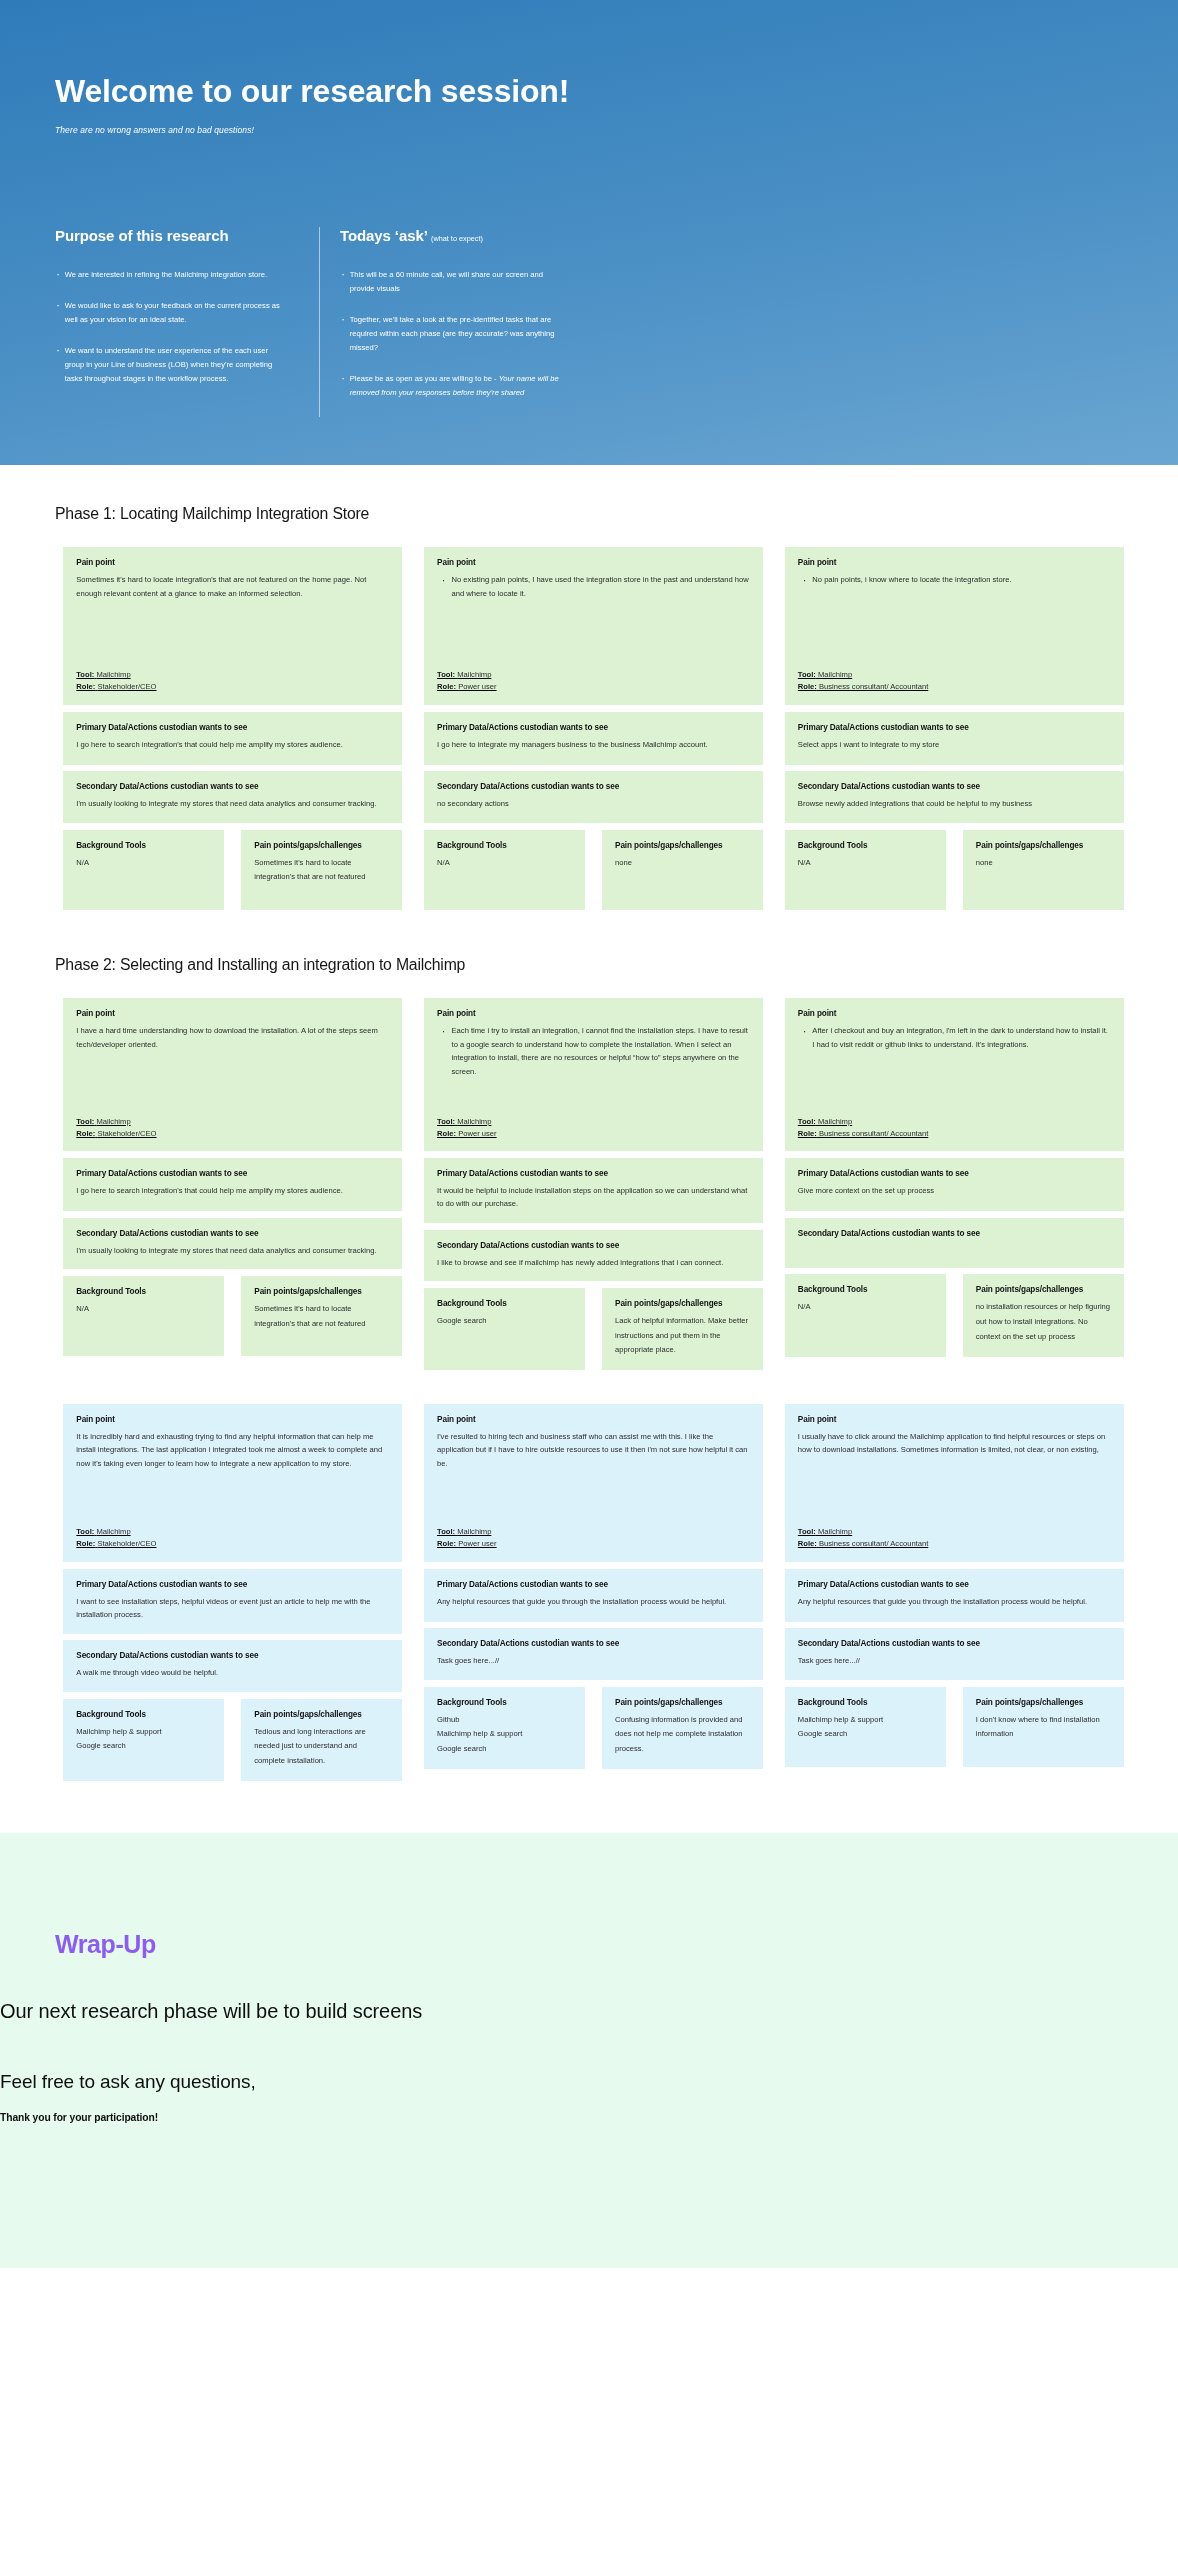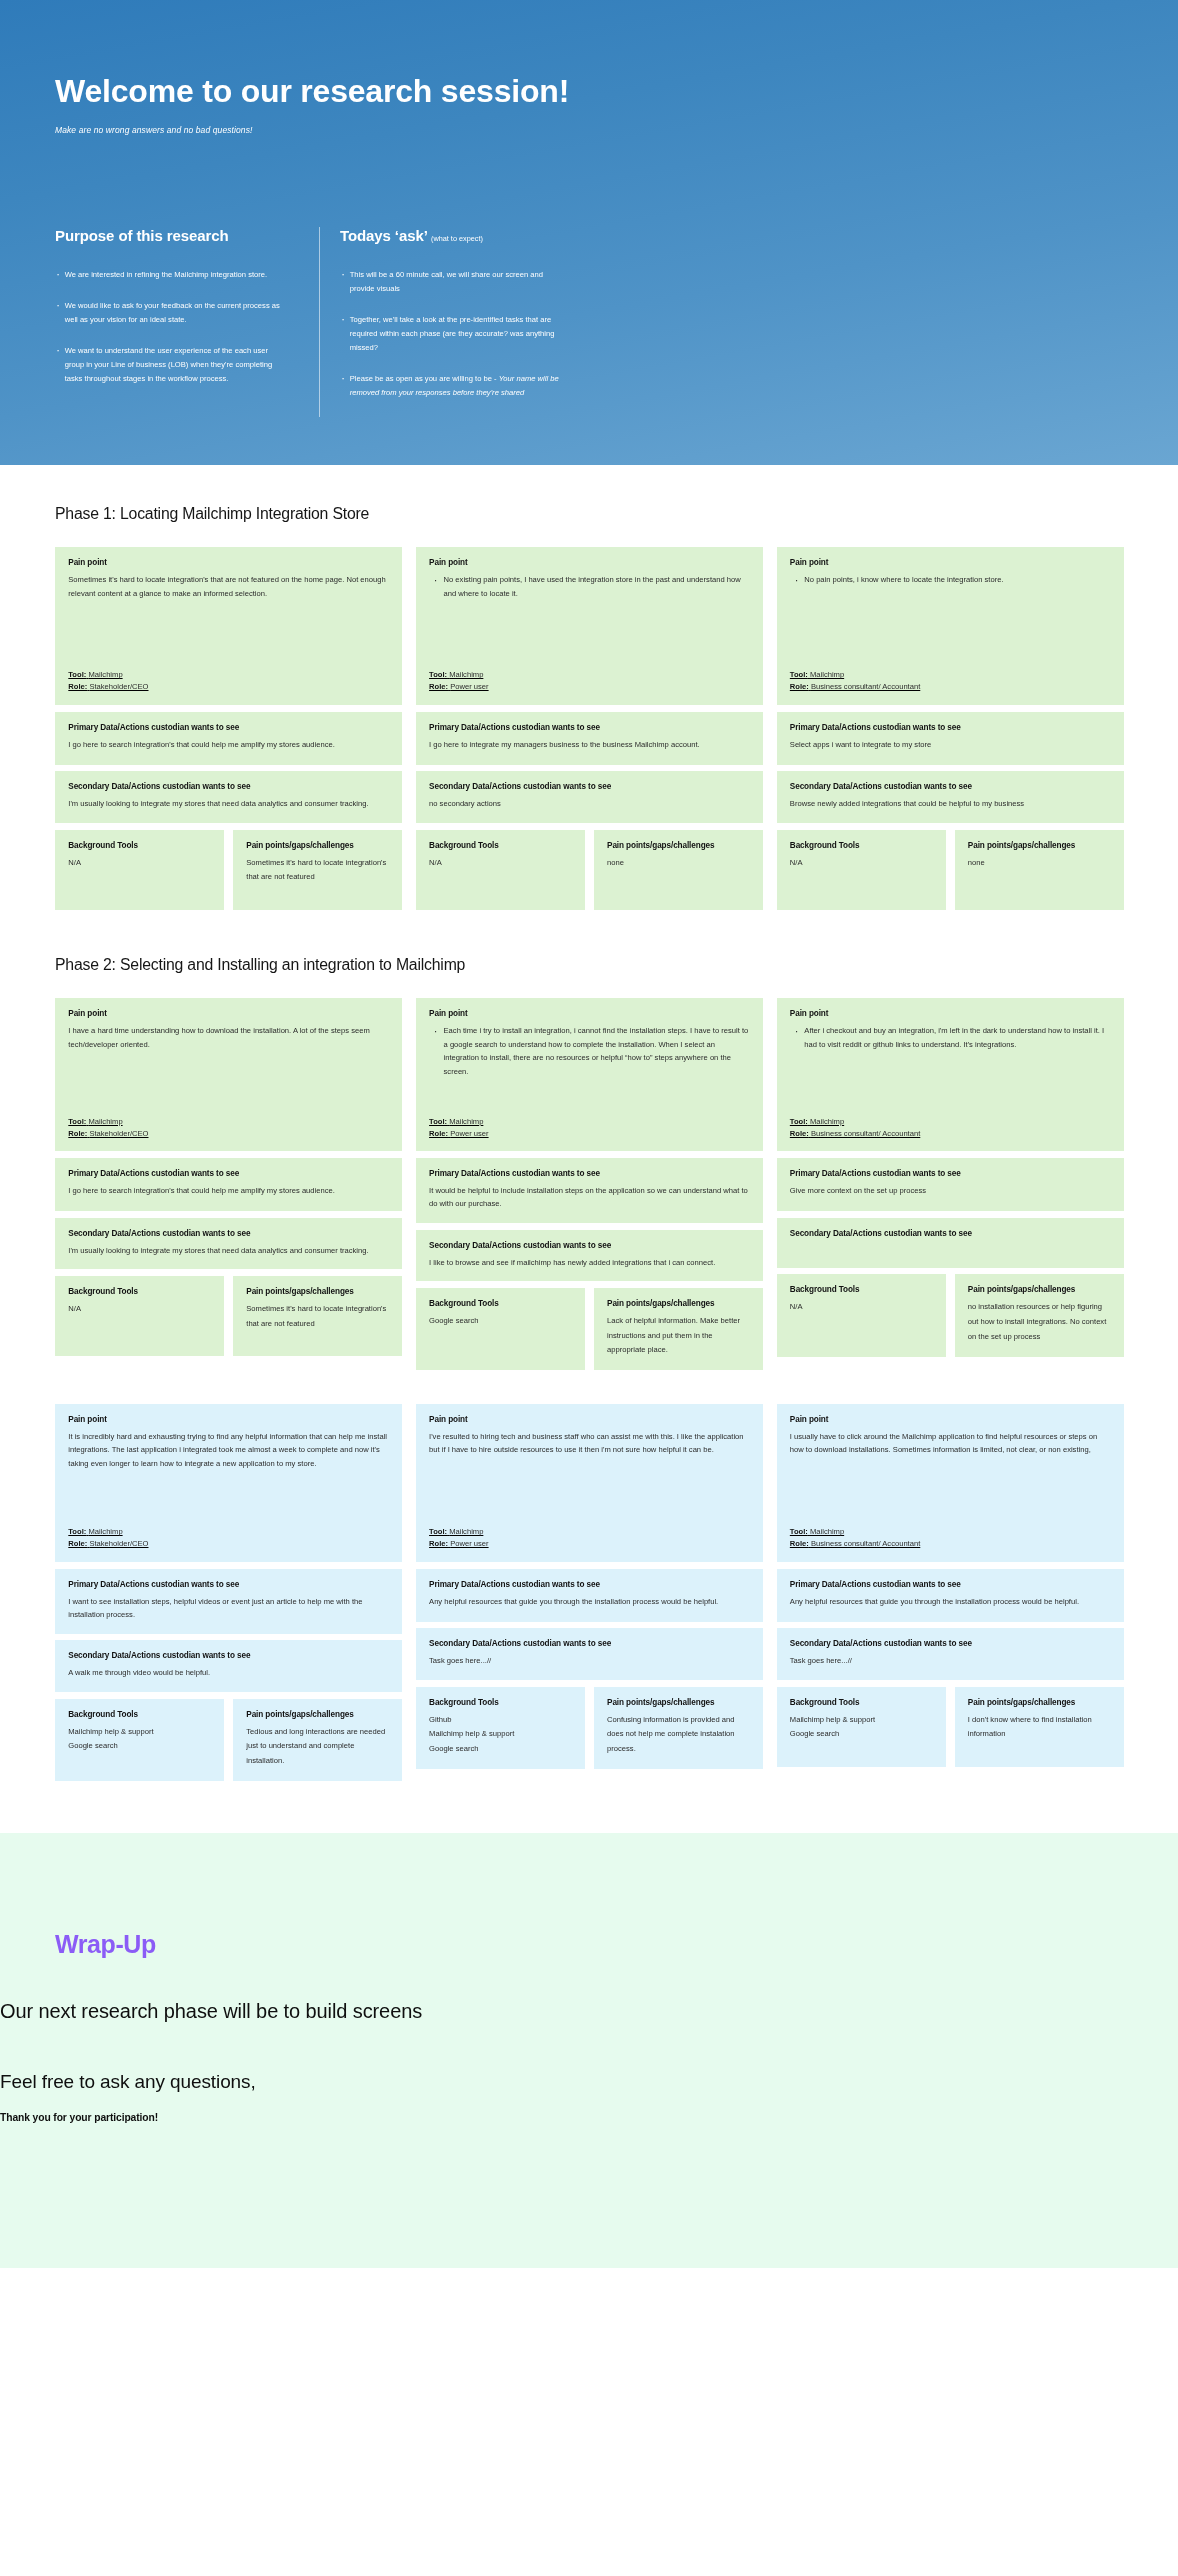--- a/index.html
+++ b/index.html
@@ -91,20 +91,21 @@
   .grid3 {
     display: grid;
     grid-template-columns: repeat(3, 1fr);
     column-gap: 13.3px;
   }
   .col { display: flex; flex-direction: column; }
 
   .card {
     padding: 11px 13.3px 12px 13.3px;
     margin-bottom: 6.7px;
+    margin-left: 8px;
   }
   .card.green { background: #dcf2d2; }
   .card.blue  { background: #dcf2fb; }
 
   .card h3 {
     font-size: 8.2px;
     font-weight: 700;
     color: #121212;
     margin-bottom: 6px;
     letter-spacing: -0.1px;
@@ -188,21 +189,21 @@
     margin-top: 19.4px;
     letter-spacing: -0.1px;
   }
 </style>
 </head>
 <body>
 
 <section class="hero">
   <div class="hero-inner">
     <h1 class="hero-title">Welcome to our research session!</h1>
-    <div class="hero-sub">Make are no wrong answers and no bad questions!</div>
+    <div class="hero-sub">There are no wrong answers and no bad questions!</div>
   </div>
   <div class="hero-cols">
 
     <div class="hero-col">
       <h2>Purpose of this research</h2>
       <ul>
         <li>We are interested in refining the Mailchimp integration store.</li>
         <li>We would like to ask fo your feedback on the current process as well as your vision for an ideal state.</li>
         <li>We want to understand the user experience of the each user group in your Line of business (LOB) when they're completing tasks throughout stages in the workflow process.</li>
       </ul>

